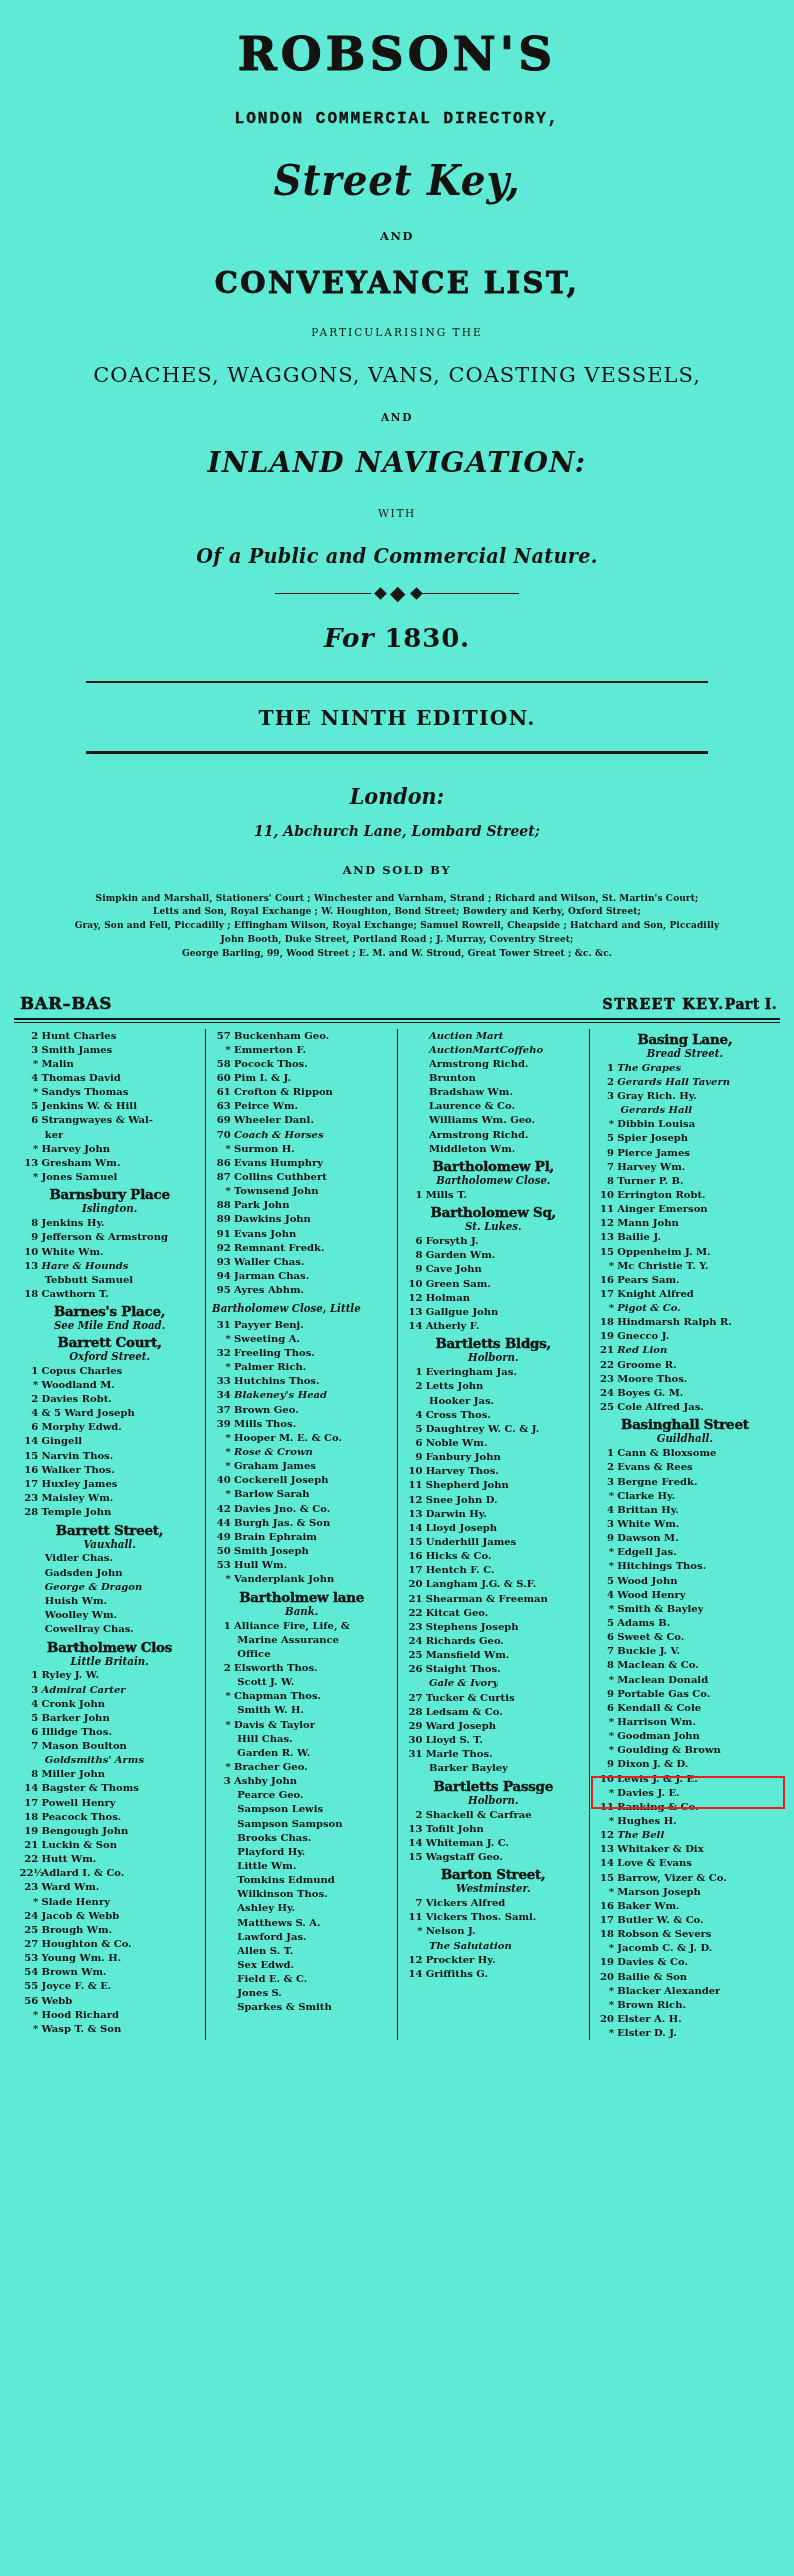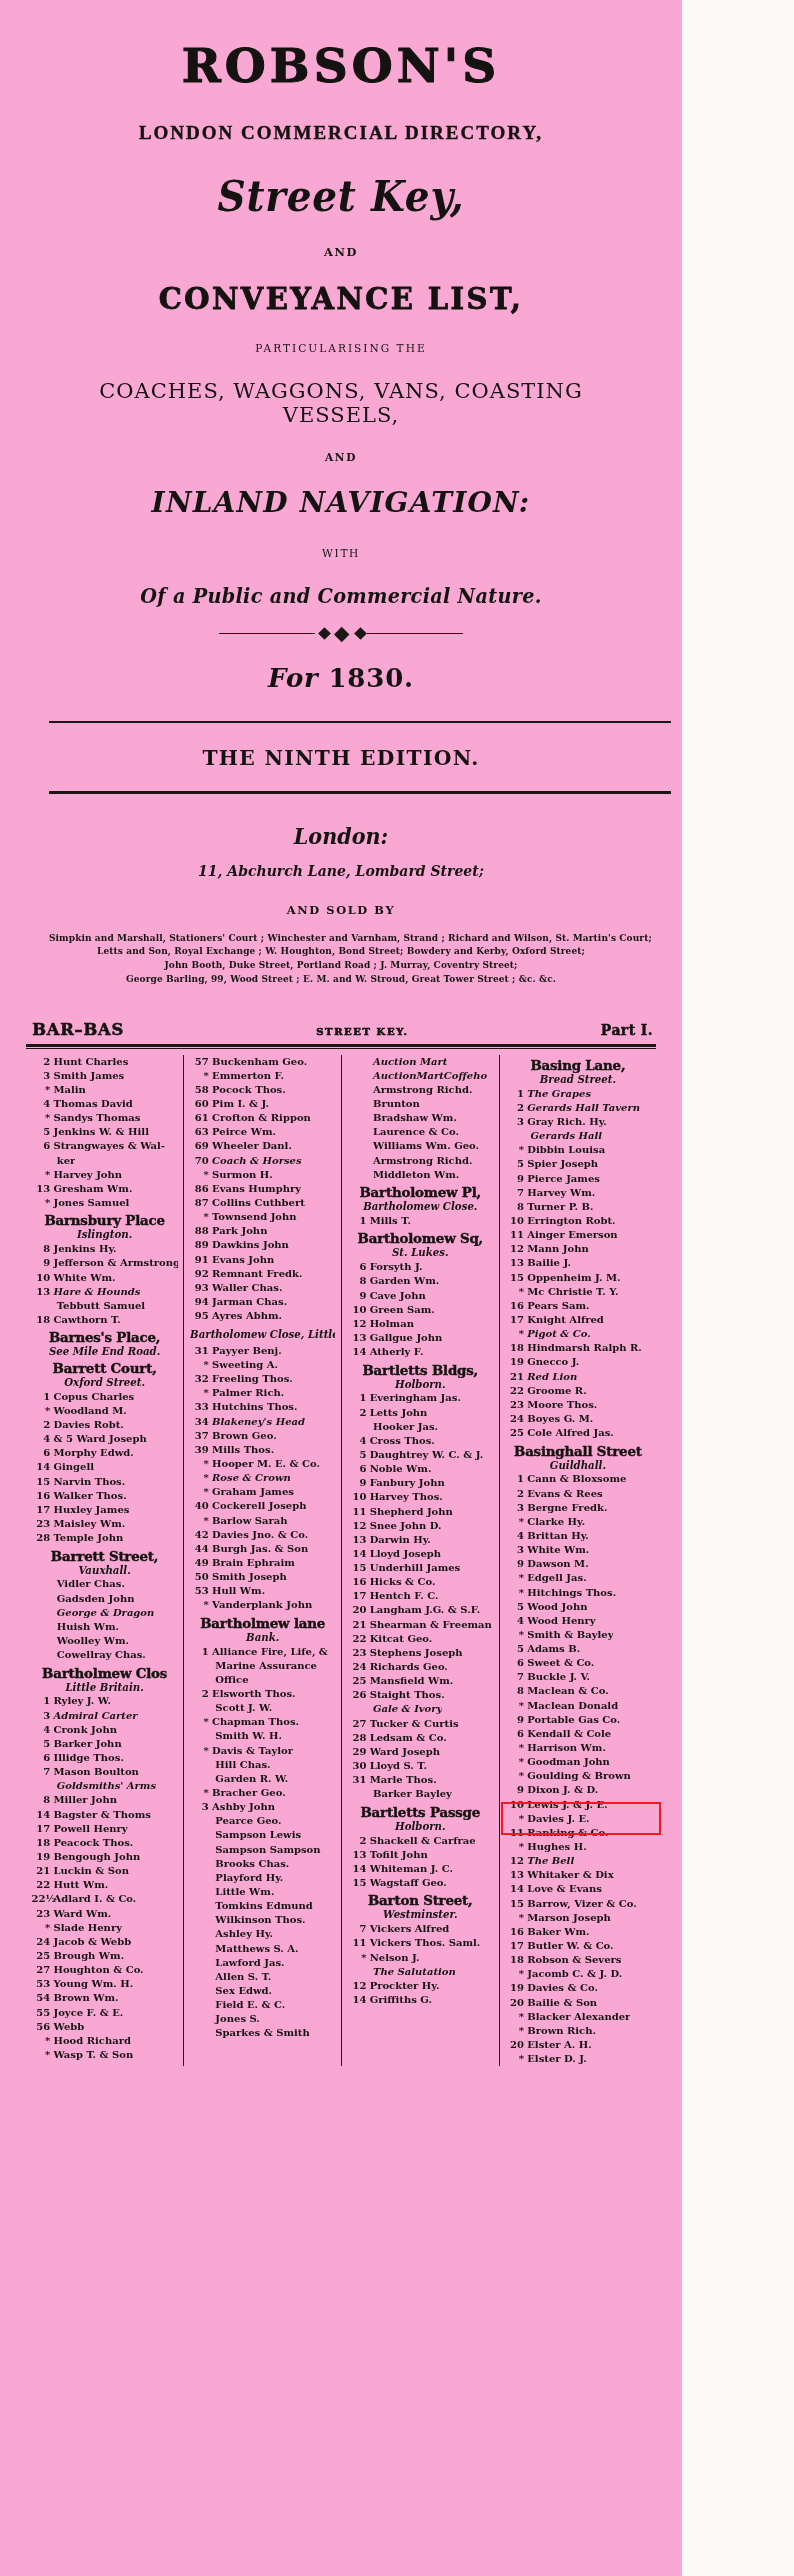--- a/index.html
+++ b/index.html
@@ -4,44 +4,44 @@
 <style>
   html,body{margin:0;padding:0;}
   body{
     width:794px;
     background:#fbfaf7;
     font-family:"Liberation Serif", serif;
     color:#151311;
     -webkit-font-smoothing:none;
   }
   .page{
-    width:682px;
+    width:794px;
     min-height:2576px;
     position:relative;
-    background:#f9a8d4;
+    background:#5eead4;
     box-sizing:border-box;
-    padding:16px;
+    padding:4px;
   }
 
   
   .title-page{ padding:14.6px 33px 0 33px; text-align:center; }
 
   .t-robsons{
     font-family:"DejaVu Serif", serif;
     font-weight:bold;
     font-size:47px;
     letter-spacing:4.1px;
     line-height:1.0;
     margin:11.4px 0 0 0;
     -webkit-text-stroke:1.1px #120f0c;
   }
   .t-london-dir{
-    font-family:Liberation Serif, serif;
-    font-weight:bold;
-    font-size:19px;
+    font-family:Liberation Mono, monospace;
+    font-weight:bold;
+    font-size:16px;
     letter-spacing:2px;
     margin:33px 0 0 0;
     -webkit-text-stroke:0.4px #120f0c;
   }
   .t-streetkey{
     font-family:"DejaVu Serif", serif;
     font-weight:bold;
     font-style:italic;
     font-size:42px;
     letter-spacing:0.8px;
@@ -198,21 +198,21 @@
     padding:0 6.5px 8.1px 6.5px;
   }
   .dir-head{
     display:flex;
     align-items:baseline;
     font-family:"DejaVu Serif", serif;
     font-weight:bold;
     padding:0 6.5px 0 9.8px;
   }
   .dir-head .hl{ font-size:16.3px; letter-spacing:0.8px; -webkit-text-stroke:0.6px #120f0c;}
-  .dir-head .hc{ flex:1; text-align:center; font-size:10px; letter-spacing:1.6px; -webkit-text-stroke:0.6px #120f0c;}
+  .dir-head .hc{ flex:1; text-align:right; font-size:14px; letter-spacing:1.6px; -webkit-text-stroke:0.6px #120f0c;}
   .dir-head .hr{ font-size:14px; letter-spacing:0.4px; -webkit-text-stroke:0.4px #120f0c;}
 
   .dir-rule{
     height:2.4px; background:#1a1714;
     margin:4.9px 3.3px 0 3.3px;
   }
   .dir-rule2{
     height:0.8px; background:#1a1714;
     margin:1.6px 3.3px 0 3.3px;
   }
@@ -329,20 +329,21 @@
     <div class="t-ninth">THE NINTH EDITION.</div>
     <div class="rule-thick2"></div>
 
     <div class="t-londoncolon">London:</div>
     <div class="t-abchurch">11, Abchurch Lane, Lombard Street;</div>
     <div class="t-andsoldby">AND SOLD BY</div>
 
     <div class="soldlist">
       <div class="ln">Simpkin and Marshall, Stationers' Court ; Winchester and Varnham, Strand ;  Richard and Wilson, St. Martin's Court;</div>
       <div class="ln">Letts and Son, Royal Exchange ; W. Houghton, Bond Street;  Bowdery and Kerby, Oxford Street;</div>
+      <div class="ln">Gray, Son and Fell, Piccadilly ; Effingham Wilson, Royal Exchange;  Samuel Rowrell, Cheapside ;  Hatchard and Son, Piccadilly</div>
       <div class="ln">John Booth, Duke Street, Portland Road ; J. Murray, Coventry Street;</div>
       <div class="ln">George Barling, 99, Wood Street ; E. M. and W. Stroud, Great Tower Street ; &amp;c. &amp;c.</div>
     </div>
   </div>
 
   <div class="directory">
     <div class="dir-head">
       <div class="hl">BAR–BAS</div>
       <div class="hc">STREET KEY.</div>
       <div class="hr">Part I.</div>

